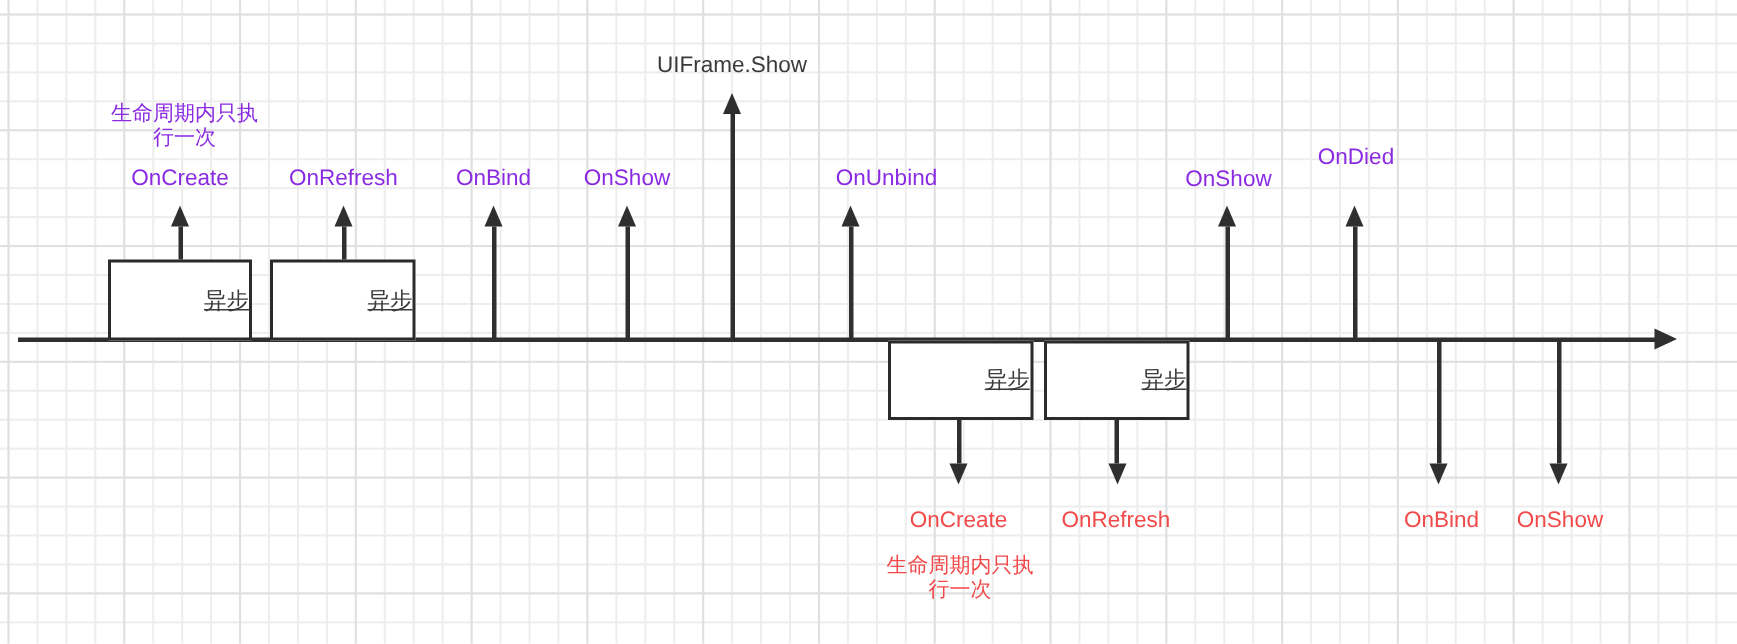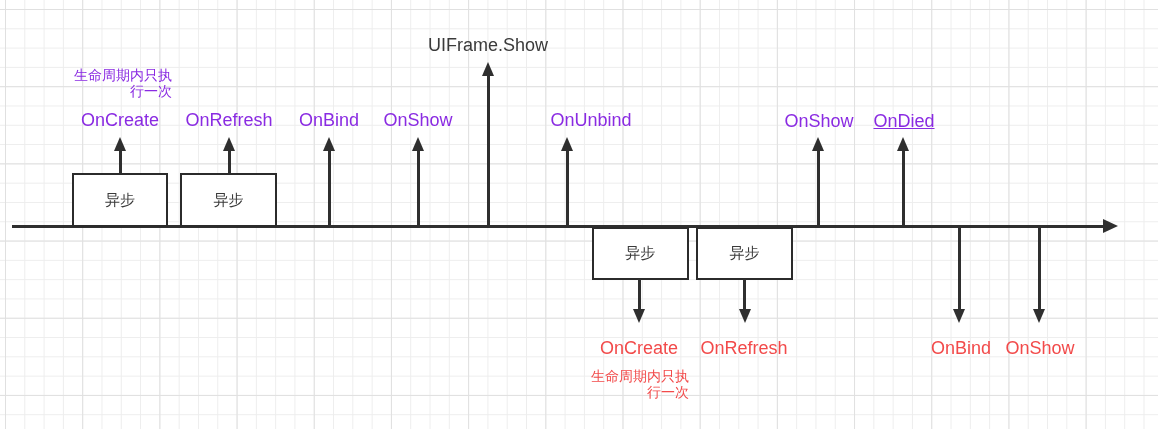--- a/index.html
+++ b/index.html
@@ -73,41 +73,42 @@
     background: var(--line);
   }
 
   
   .async-box {
     position: absolute;
     background: var(--background);
     border: 2.5px solid #2b2b2b;
     display: flex;
     align-items: center;
-    justify-content: center;
+    justify-content: flex-end;
     font-size: 15px;
     color: var(--text-dark);
+    text-decoration: underline;
   }
 
   
   .lbl {
     position: absolute;
     transform: translateX(-50%);
     white-space: nowrap;
-    font-size: 18px;
+    font-size: 15px;
   }
   .lbl.purple { color: var(--purple); }
   .lbl.red    { color: var(--red); }
   .lbl.dark   { color: var(--text-dark); }
   .note {
     position: absolute;
     transform: translateX(-50%);
     font-size: 14px;
     line-height: 16px;
-    text-align: right;
+    text-align: center;
     white-space: nowrap;
   }
   .note.purple { color: var(--purple); }
   .note.red    { color: var(--red); }
 </style>
 </head>
 <body>
 
 <div class="canvas">
 
@@ -122,21 +123,21 @@
     <div>生命周期内只执</div>
     <div>行一次</div>
   </div>
 
   <div class="lbl purple" style="left:120px;  top:110px;">OnCreate</div>
   <div class="lbl purple" style="left:229px;  top:110px;">OnRefresh</div>
   <div class="lbl purple" style="left:329px;  top:110px;">OnBind</div>
   <div class="lbl purple" style="left:418px;  top:110px;">OnShow</div>
   <div class="lbl purple" style="left:591px;  top:110px;">OnUnbind</div>
   <div class="lbl purple" style="left:819px;  top:111px;">OnShow</div>
-  <div class="lbl purple" style="left:904px;  top:111px;text-decoration:underline;">OnDied</div>
+  <div class="lbl purple" style="left:904px;  top:96px;">OnDied</div>
 
   <div class="lbl dark" style="left:488px; top:35px;">UIFrame.Show</div>
 
   <div class="arrow" style="left:113.5px; top:137px; height:37px;">
       <div class="head-up"></div>
       <div class="shaft"></div>
     </div>
   <div class="arrow" style="left:222.5px; top:137px; height:37px;">
       <div class="head-up"></div>
       <div class="shaft"></div>

